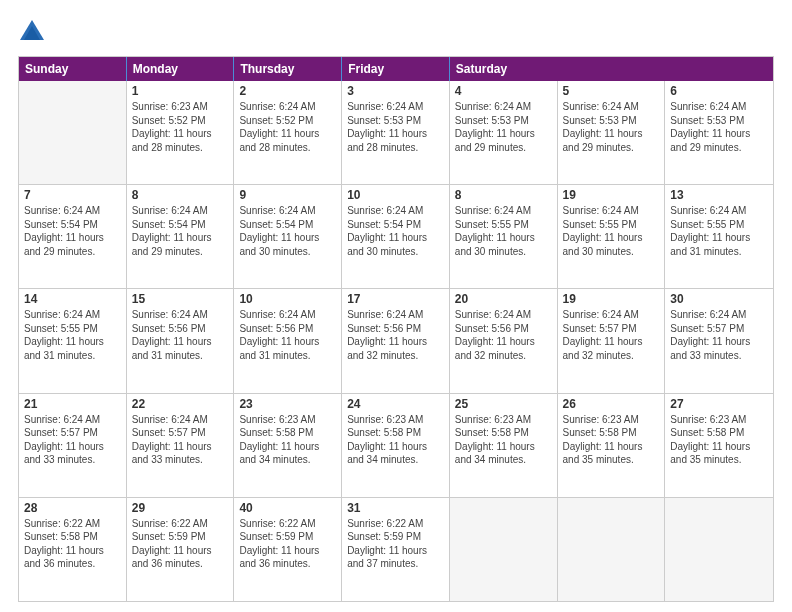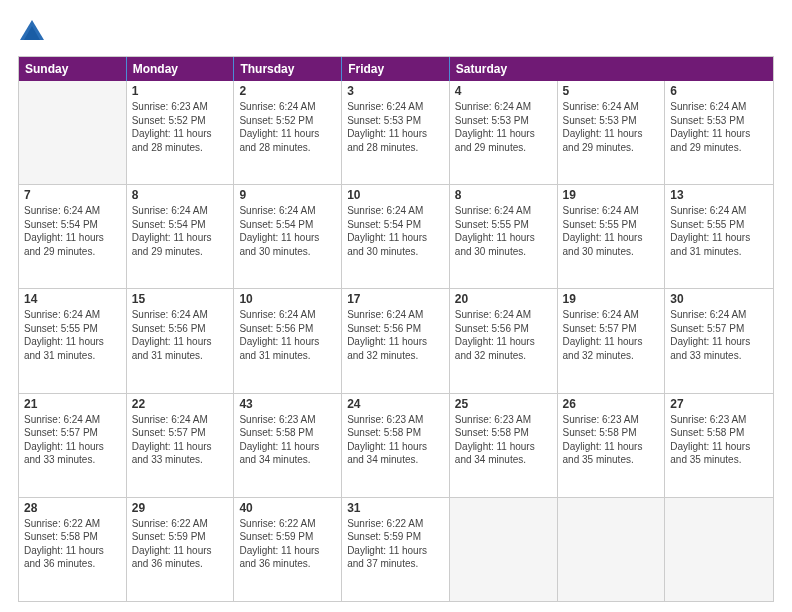--- a/index.html
+++ b/index.html
@@ -279,21 +279,21 @@
 Sunset: 5:57 PM
 Daylight: 11 hours and 33 minutes.</div>
           </div>
           <div class="cal-cell">
             <div class="day-num">22</div>
             <div class="info" style="white-space: pre-line;">Sunrise: 6:24 AM
 Sunset: 5:57 PM
 Daylight: 11 hours and 33 minutes.</div>
           </div>
           <div class="cal-cell">
-            <div class="day-num">43</div>
+            <div class="day-num">23</div>
             <div class="info" style="white-space: pre-line;">Sunrise: 6:23 AM
 Sunset: 5:58 PM
 Daylight: 11 hours and 34 minutes.</div>
           </div>
           <div class="cal-cell">
             <div class="day-num">24</div>
             <div class="info" style="white-space: pre-line;">Sunrise: 6:23 AM
 Sunset: 5:58 PM
 Daylight: 11 hours and 34 minutes.</div>
           </div>

